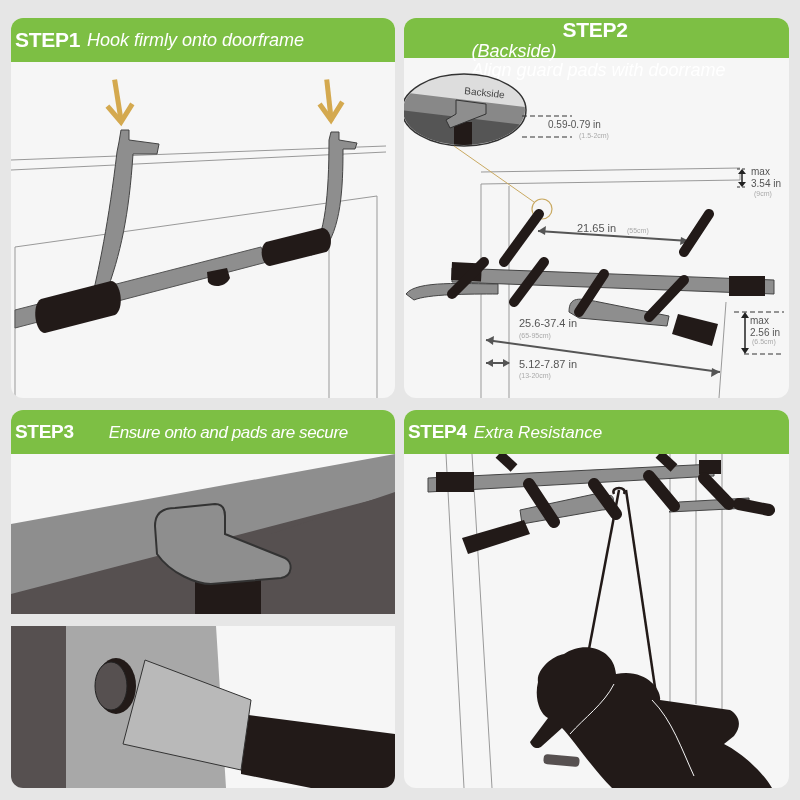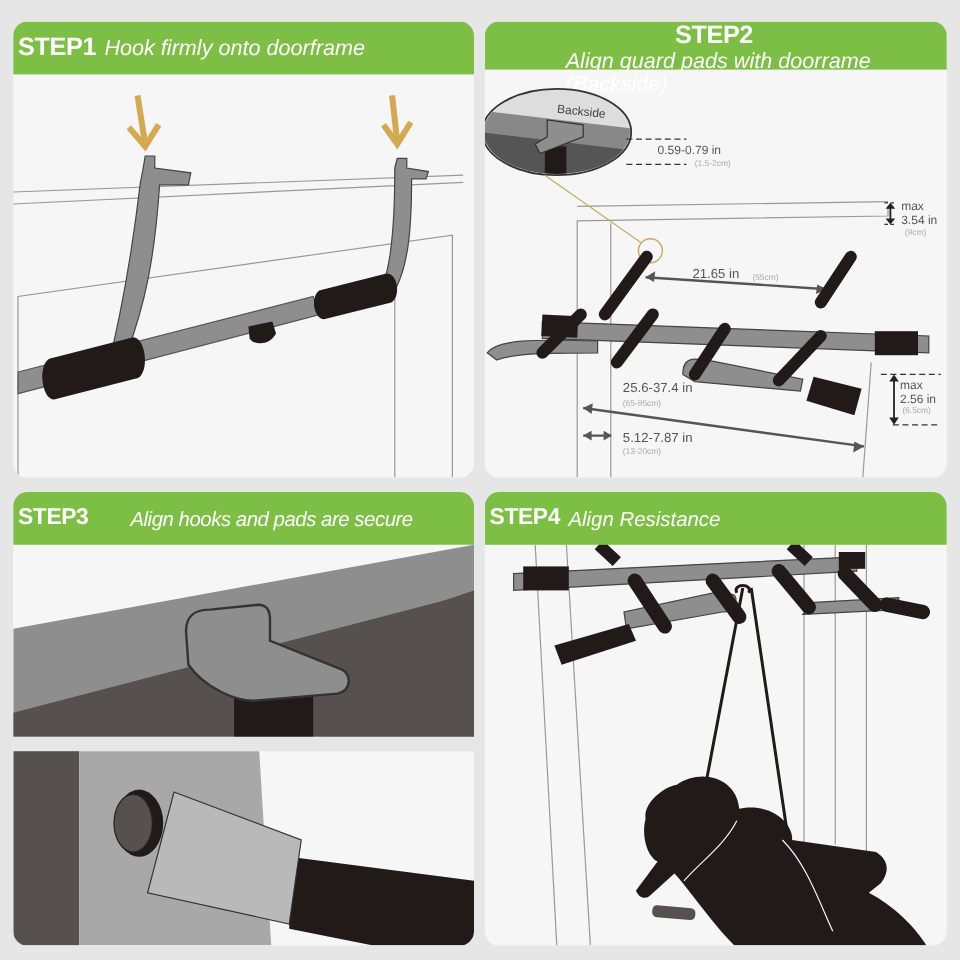--- a/index.html
+++ b/index.html
@@ -48,22 +48,22 @@
       <path d="M30,237 l70,-18 c10,0 14,28 4,34 l-70,18 c-10,0 -14,-28 -4,-34z" fill="#221a18"></path>
       <path d="M255,180 l56,-14 c10,0 12,20 4,24 l-56,14 c-8,0 -12,-18 -4,-24z" fill="#221a18"></path>
     </svg>
   </div>
 </div>
 
 <div class="panel" style="left:404px;top:18px;width:385px;height:380px;">
   <div class="hdr" style="height:40px;flex-direction:column;">
     <span class="step">STEP2</span>
     <span class="title" style="display:flex;flex-direction:column;">
+      <span>(Backside)</span>
       <span>Align guard pads with doorrame</span>
-      <span>(Backside)</span>
     </span>
   </div>
   <div class="art" style="top:44px;">
     <svg width="385" height="336" viewBox="0 0 385 336">
 
       <polyline points="77,336 77,122 336,118 336,110" fill="none" stroke="#999"></polyline>
       <line x1="105" y1="124" x2="105" y2="336" stroke="#999"></line>
       <line x1="77" y1="110" x2="336" y2="106" stroke="#999"></line>
       <line x1="322" y1="240" x2="315" y2="336" stroke="#999"></line>
 
@@ -138,21 +138,21 @@
       <polygon points="106,301 99,297 99,305" fill="#555"></polygon>
       <text class="dim" x="115" y="306" font-size="11">5.12-7.87 in</text>
       <text class="dimsm" x="115" y="316">(13-20cm)</text>
     </svg>
   </div>
 </div>
 
 <div class="panel" style="left:11px;top:410px;width:384px;height:378px;">
   <div class="hdr" style="height:44px;gap:28px;">
     <span class="step" style="font-size:19px;">STEP3</span>
-    <span class="title" style="font-size:17px;letter-spacing:-0.4px;">Align hooks and pads are secure</span>
+    <span class="title" style="font-size:17px;letter-spacing:-0.4px;">Ensure onto and pads are secure</span>
   </div>
   <div class="art" style="top:44px;">
     <svg width="384" height="334" viewBox="0 0 384 334">
       <rect width="384" height="334" fill="#f6f6f6"></rect>
 
       <g>
         <polygon points="0,70 384,0 384,160 0,160" fill="#8e8e8e"></polygon>
         <polygon points="0,140 384,40 384,160 0,160" fill="#565050"></polygon>
         <polygon points="260,80 384,38 384,160 260,160" fill="#565050"></polygon>
         <rect x="184" y="100" width="66" height="60" fill="#221a18"></rect>
@@ -169,21 +169,21 @@
         <ellipse cx="105" cy="232" rx="20" ry="28" fill="#221a18"></ellipse>
         <ellipse cx="100" cy="232" rx="16" ry="24" fill="#565050" stroke="#222"></ellipse>
       </g>
     </svg>
   </div>
 </div>
 
 <div class="panel" style="left:404px;top:410px;width:385px;height:378px;">
   <div class="hdr" style="height:44px;">
     <span class="step" style="font-size:19px;">STEP4</span>
-    <span class="title" style="font-size:17px;">Align Resistance</span>
+    <span class="title" style="font-size:17px;">Extra Resistance</span>
   </div>
   <div class="art" style="top:44px;">
     <svg width="385" height="334" viewBox="0 0 385 334">
 
       <line x1="42" y1="0" x2="60" y2="334" stroke="#999"></line>
       <line x1="68" y1="0" x2="88" y2="334" stroke="#999"></line>
       <line x1="266" y1="0" x2="266" y2="250" stroke="#999"></line>
       <line x1="292" y1="0" x2="292" y2="250" stroke="#999"></line>
       <line x1="318" y1="0" x2="318" y2="300" stroke="#999"></line>
 

